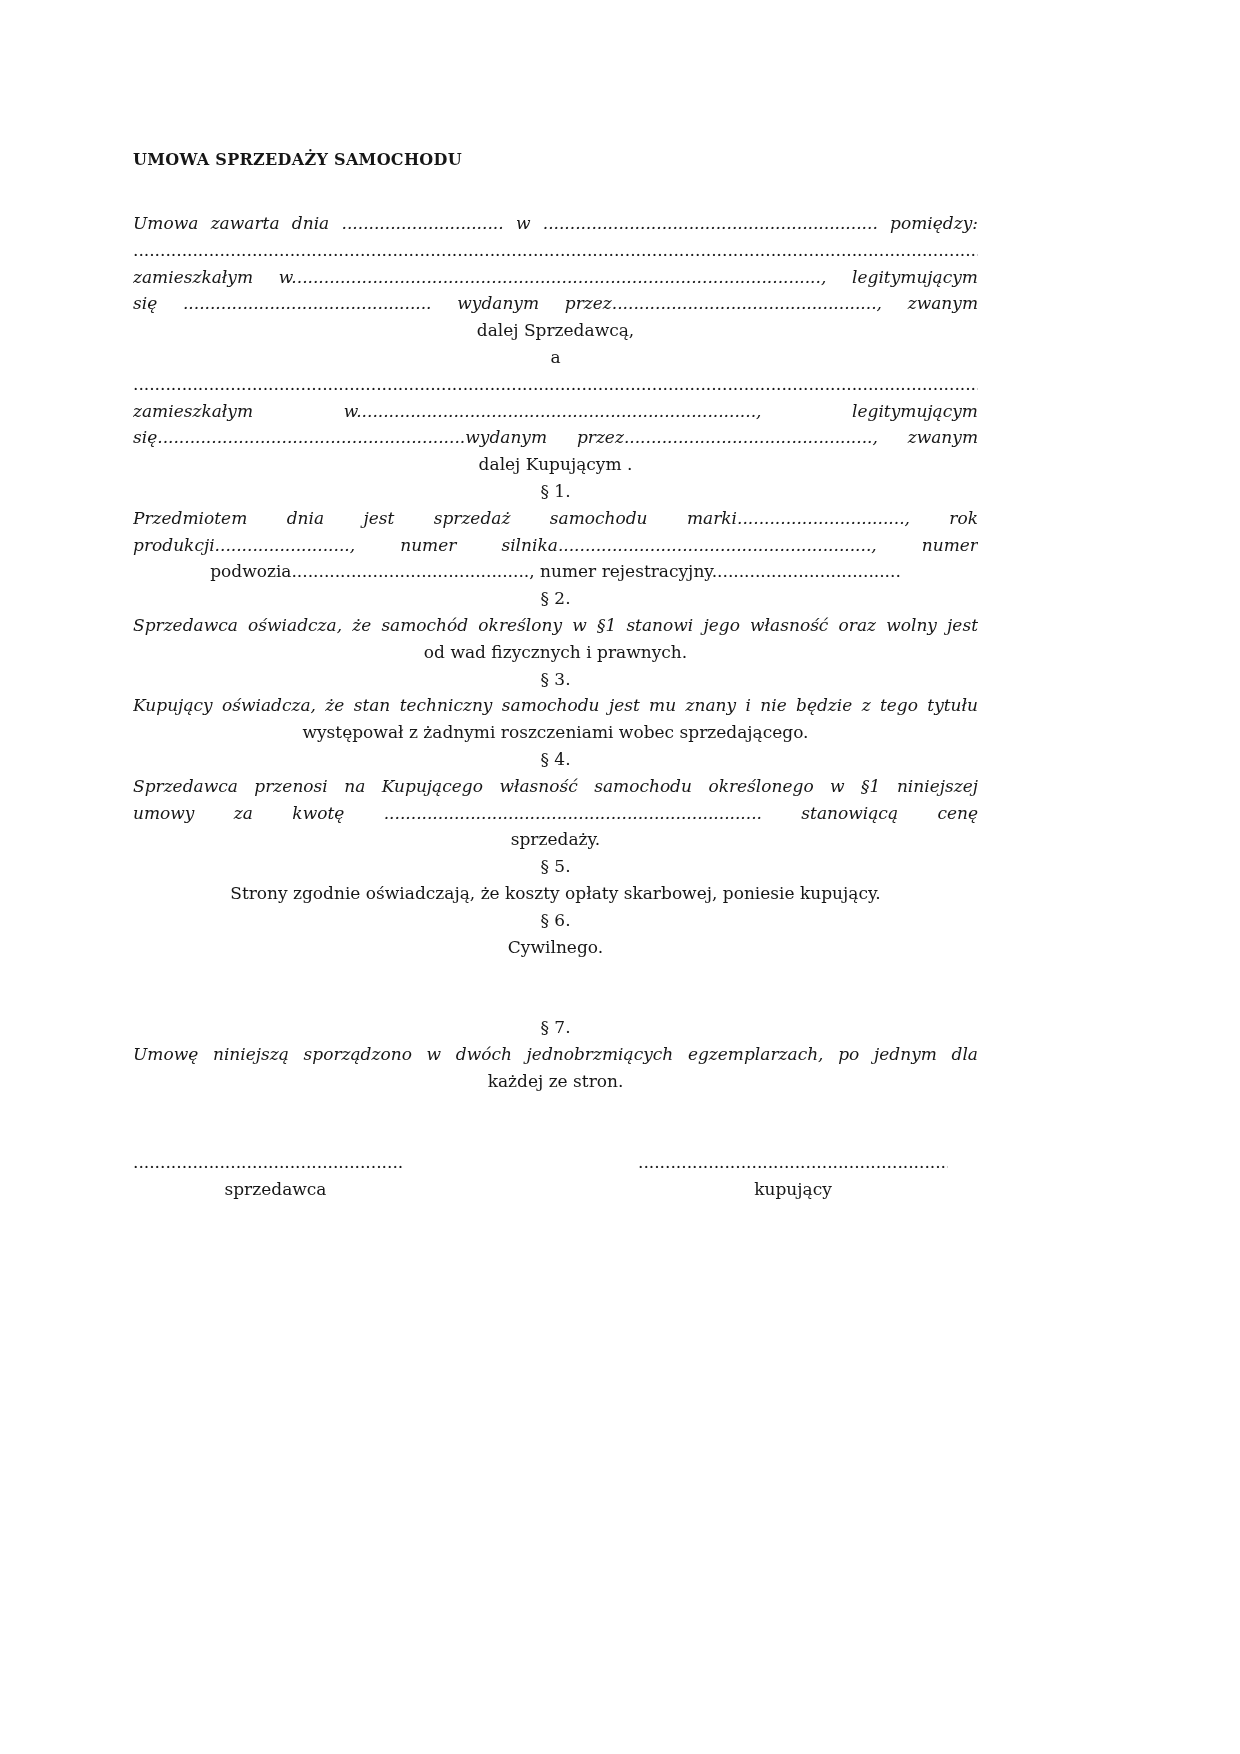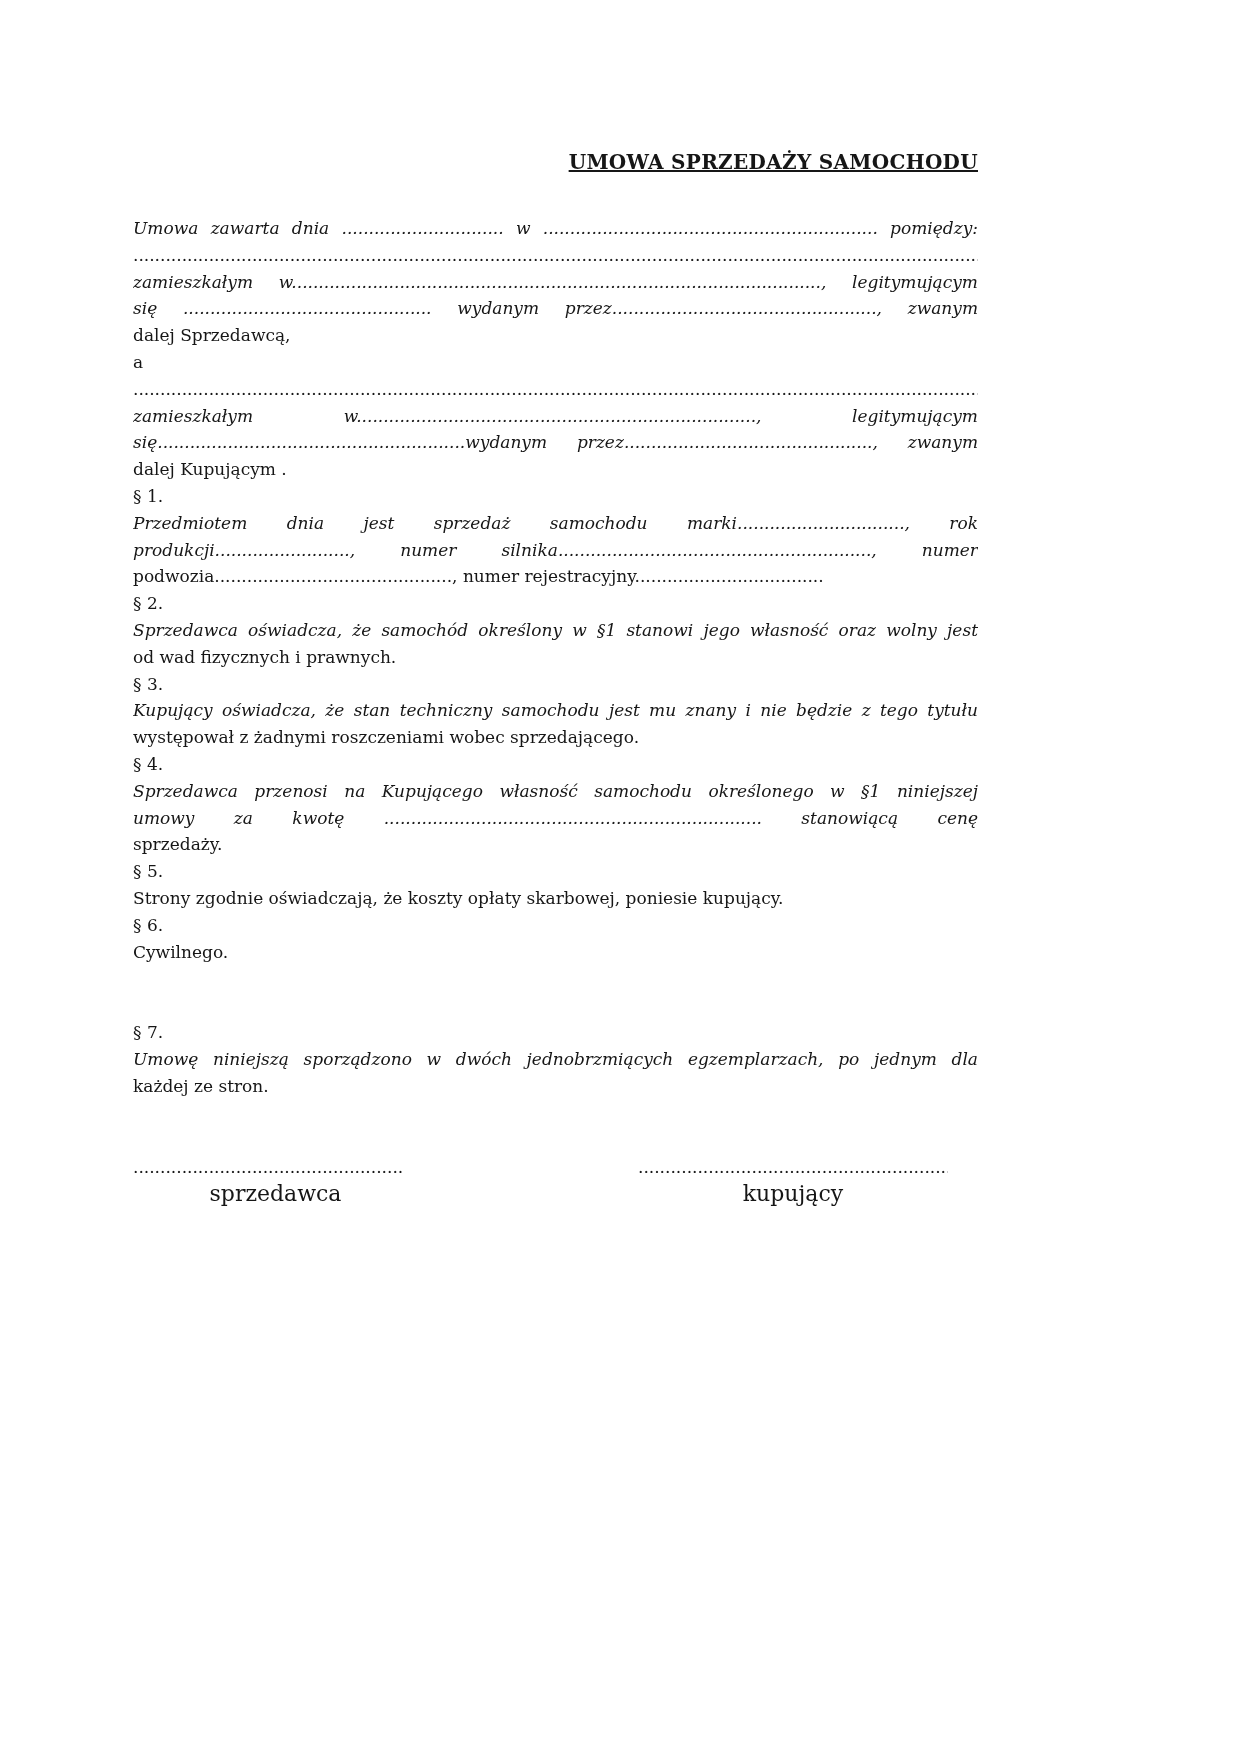--- a/index.html
+++ b/index.html
@@ -13,48 +13,47 @@
     overflow: hidden;
     font-family: "DejaVu Serif", "Liberation Serif", serif;
     color: #161616;
   }
   .page {
     width: 845px;
     margin-left: 133px;
     padding-top: 150px;
   }
   .title {
-    font-size: 20px;
+    font-size: 16px;
     line-height: 1.25;
     font-weight: bold;
-    text-align: right;
+    text-align: left;
     letter-spacing: 0.3px;
     margin: 0 0 40px 0;
-    text-decoration: underline;
   }
   .line {
     font-size: 17px;
     line-height: 26.8px;
     height: 26.8px;
   }
   
   .just {
     text-align: justify;
     text-align-last: justify;
     white-space: nowrap;
     overflow: hidden;
     font-style: italic;
   }
   
   .dotsline {
     white-space: nowrap;
     overflow: hidden;
   }
   .plain {
-    text-align: left;
+    text-align: center;
     white-space: nowrap;
     overflow: hidden;
   }
   .spacer-2 { height: 54px; }
   .sig-row {
     display: flex;
     justify-content: space-between;
     margin-top: 54px;
     padding-right: 30px;
   }
@@ -65,21 +64,21 @@
   .sig-col-right { width: 310px; }
   .sig-dots {
     font-size: 17px;
     line-height: 26.8px;
     height: 26.8px;
     text-align: left;
     white-space: nowrap;
     overflow: hidden;
   }
   .sig-label {
-    font-size: 22px;
+    font-size: 17px;
     line-height: 26.8px;
     height: 26.8px;
   }
 </style>
 </head>
 <body>
 
 <div class="page">
 
   <h1 class="title">UMOWA SPRZEDAŻY SAMOCHODU</h1>

